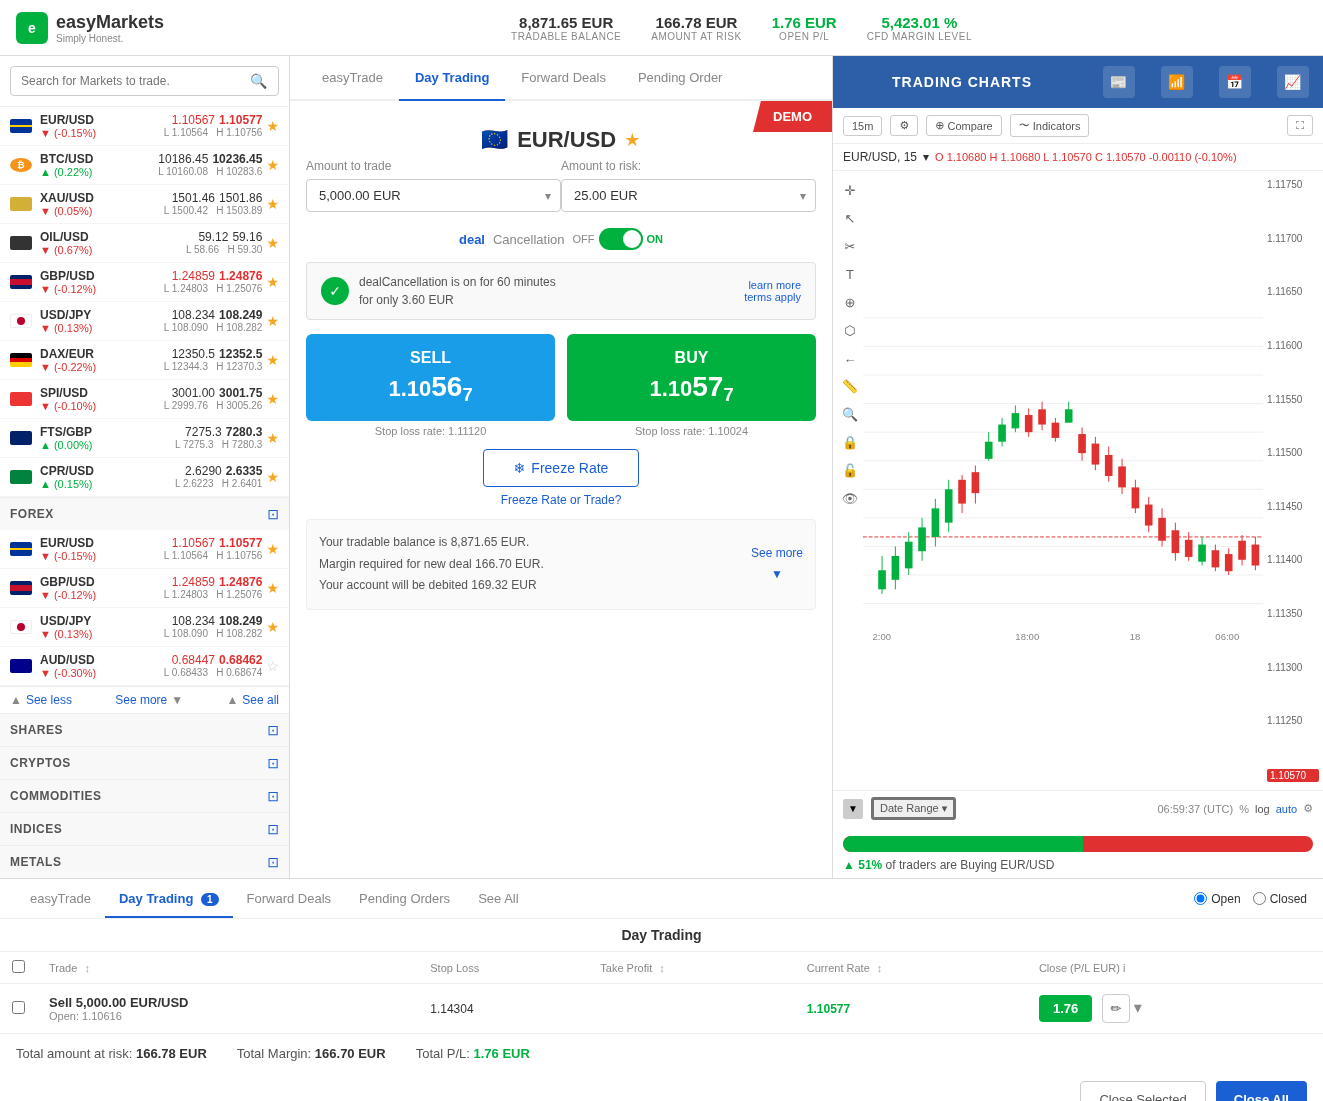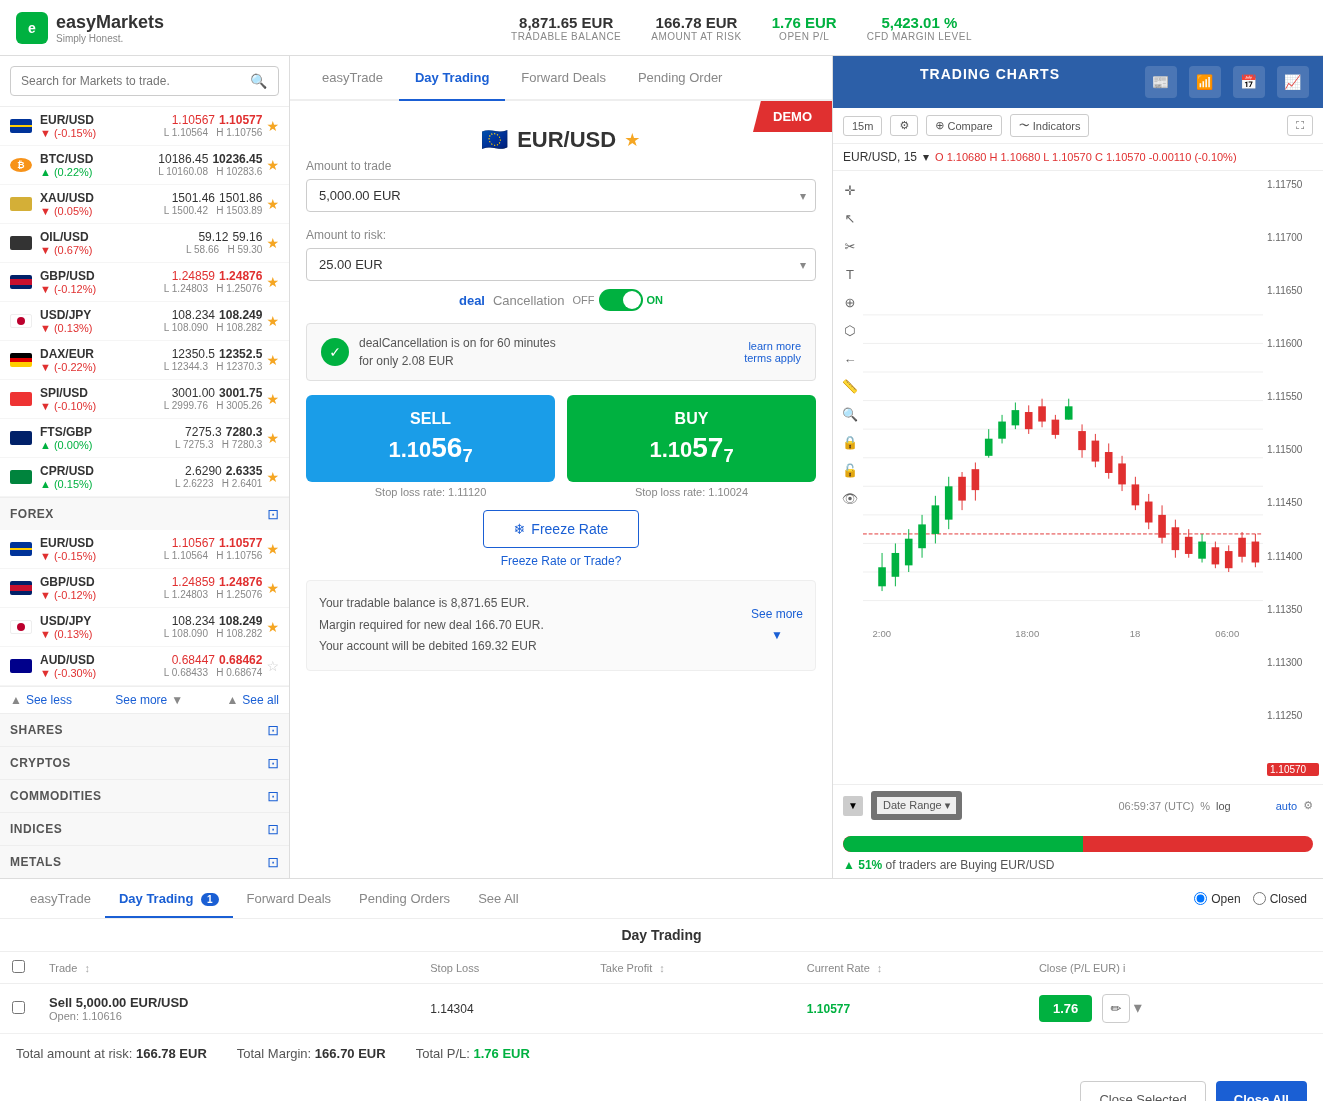--- a/index.html
+++ b/index.html
@@ -174,21 +174,21 @@
       color: #fff;
       font-weight: bold;
       font-size: 13px;
       padding: 8px 20px;
       transform: rotate(0deg);
       clip-path: polygon(10% 0, 100% 0, 100% 100%, 0 100%);
     }
     .pair-star { color: #f5a623; font-size: 18px; }
 
     .form-row {
-      display: flex; gap: 16px; margin-bottom: 8px; flex-direction: column;
+      display: flex; margin-bottom: 16px;
     }
     .form-group { flex: 1; }
     .form-label { font-size: 12px; color: #888; margin-bottom: 6px; display: block; }
     .form-select {
       width: 100%;
       border: 1px solid #ccc;
       border-radius: 4px;
       padding: 8px 12px;
       font-size: 13px;
       cursor: pointer;
@@ -304,22 +304,23 @@
       width: 490px;
       background: #fff;
       display: flex;
       flex-direction: column;
       overflow: hidden;
     }
     .chart-header {
       background: #2c5fa8;
       color: #fff;
       display: flex;
+      align-items: center;
       padding: 10px 14px;
-      gap: 12px;
+      gap: 26px;
     }
     .chart-title { flex: 1; text-align: center; font-size: 14px; font-weight: bold; letter-spacing: 1px; }
     .chart-icon-btn {
       background: rgba(255,255,255,0.15);
       border: none; color: #fff;
       width: 32px; height: 32px;
       border-radius: 4px;
       cursor: pointer; font-size: 14px;
       display: flex; align-items: center; justify-content: center;
     }
@@ -383,26 +384,26 @@
       font-size: 11px; color: #888;
     }
     .expand-btn {
       background: #ccc; border: none;
       width: 20px; height: 20px;
       cursor: pointer; border-radius: 2px;
       display: flex; align-items: center; justify-content: center;
       font-size: 10px;
     }
     .date-range-btn {
-      cursor: pointer; color: #555; border: 6px solid #737373;
+      cursor: pointer; color: #555; border: 3px solid #737373;
       padding: 2px 6px; border-radius: 3px; font-size: 11px;
     }
     .chart-footer-right { margin-left: auto; display: flex; align-items: center; gap: 6px; }
     .log-btn { cursor: pointer; color: #555; }
-    .auto-btn { color: #1a5fd4; cursor: pointer; margin-left: 39px; }
+    .auto-btn { color: #1a5fd4; cursor: pointer; }
     .gear-btn { cursor: pointer; color: #888; }
 
     .sentiment-bar {
       padding: 10px 10px 6px;
     }
     .sentiment-track {
       height: 16px; border-radius: 8px;
       background: #e03030;
       position: relative;
       overflow: hidden;
@@ -926,21 +927,21 @@
               </div>
               <span class="toggle-on">ON</span>
             </div>
           </div>
 
           <div class="deal-info-box">
             <div class="deal-info-icon">✓</div>
             <div class="deal-info-text">
               <span>dealCancellation is on for 60 minutes</span>
               <br>
-              <span>for only 2.08 EUR</span>
+              <span>for only 3.60 EUR</span>
             </div>
             <div class="deal-info-links">
               <span class="deal-link">learn more</span>
               <span class="deal-link">terms apply</span>
             </div>
           </div>
 
           <div class="buy-sell-row">
             <div style="flex:1;display:flex;flex-direction:column">
               <button class="sell-btn">

